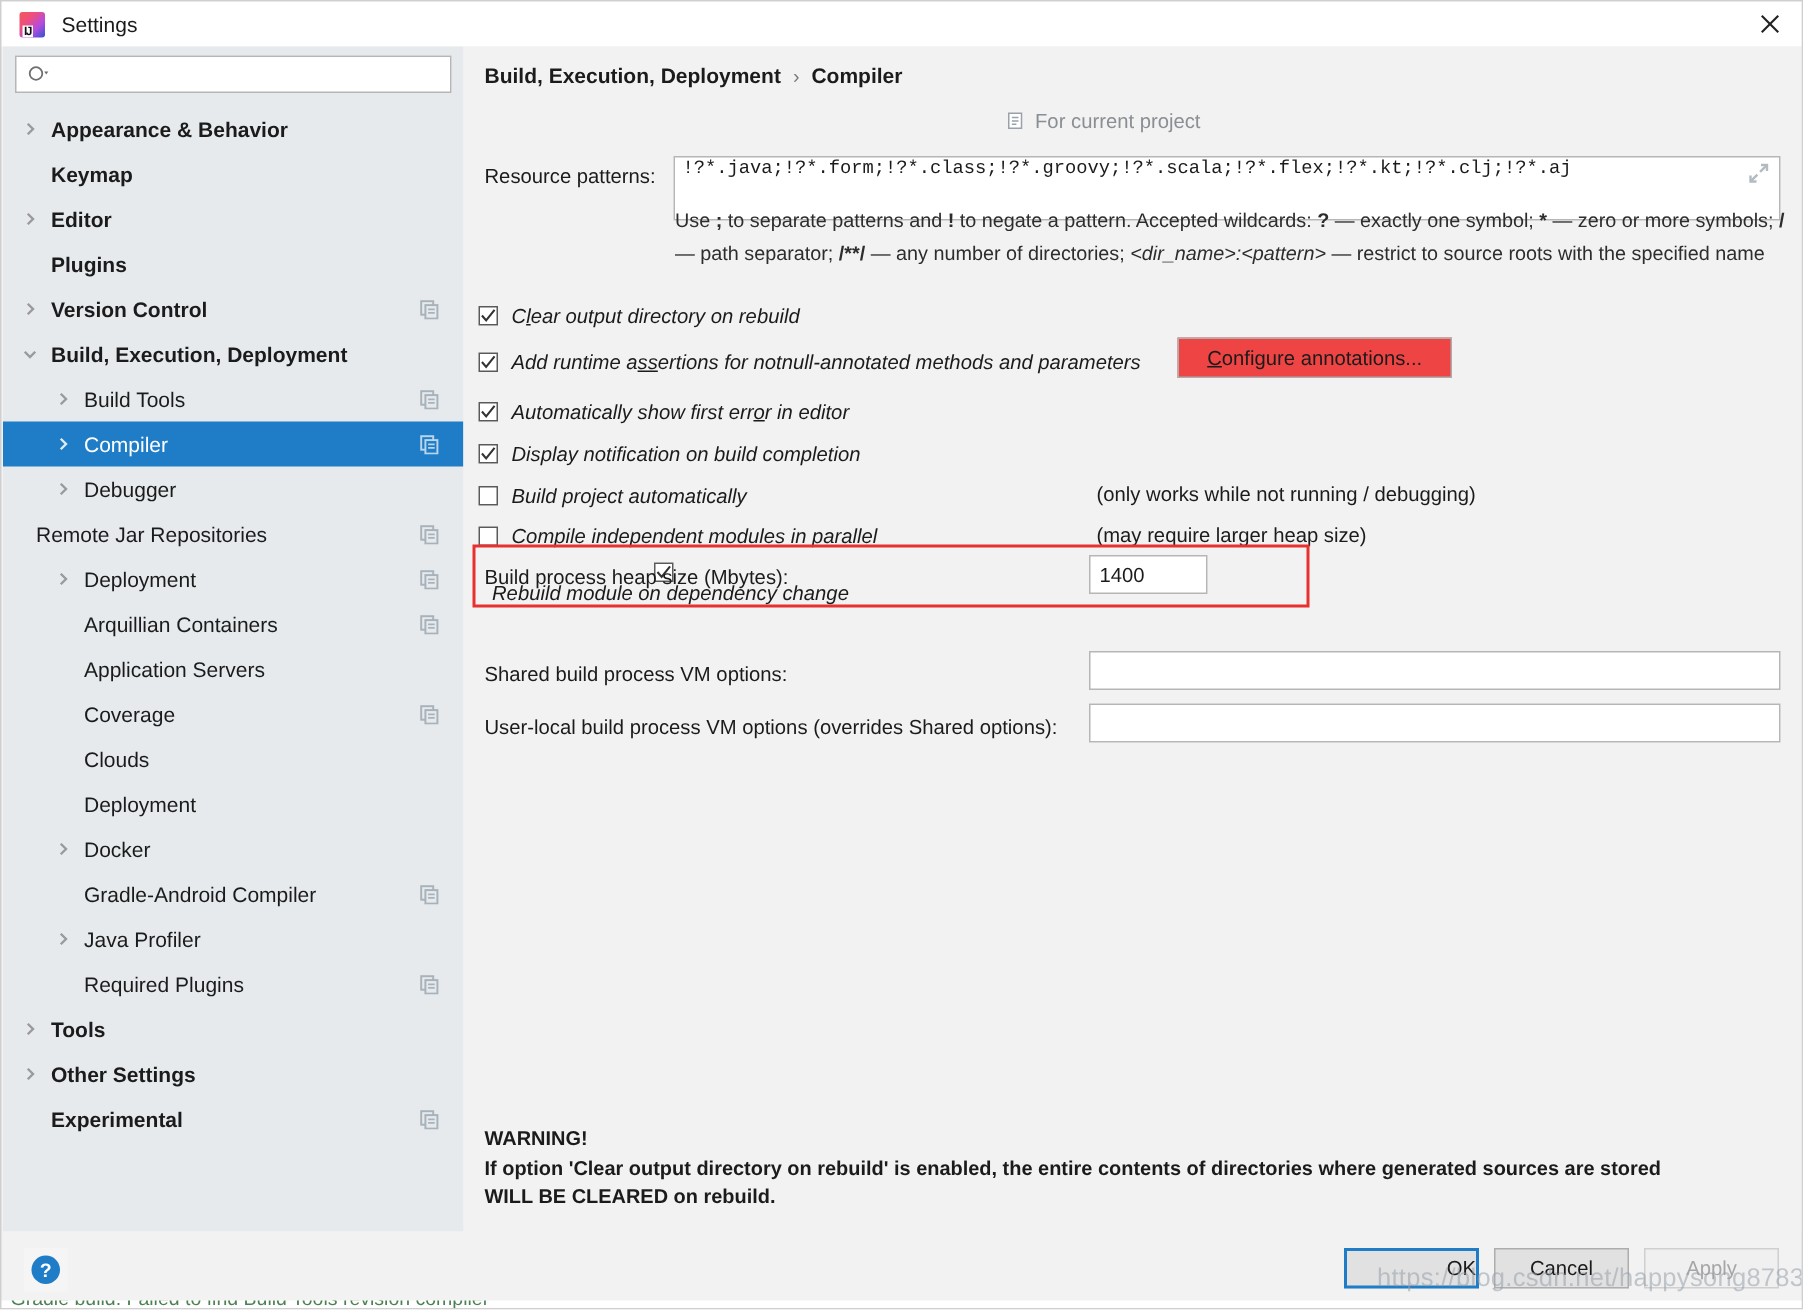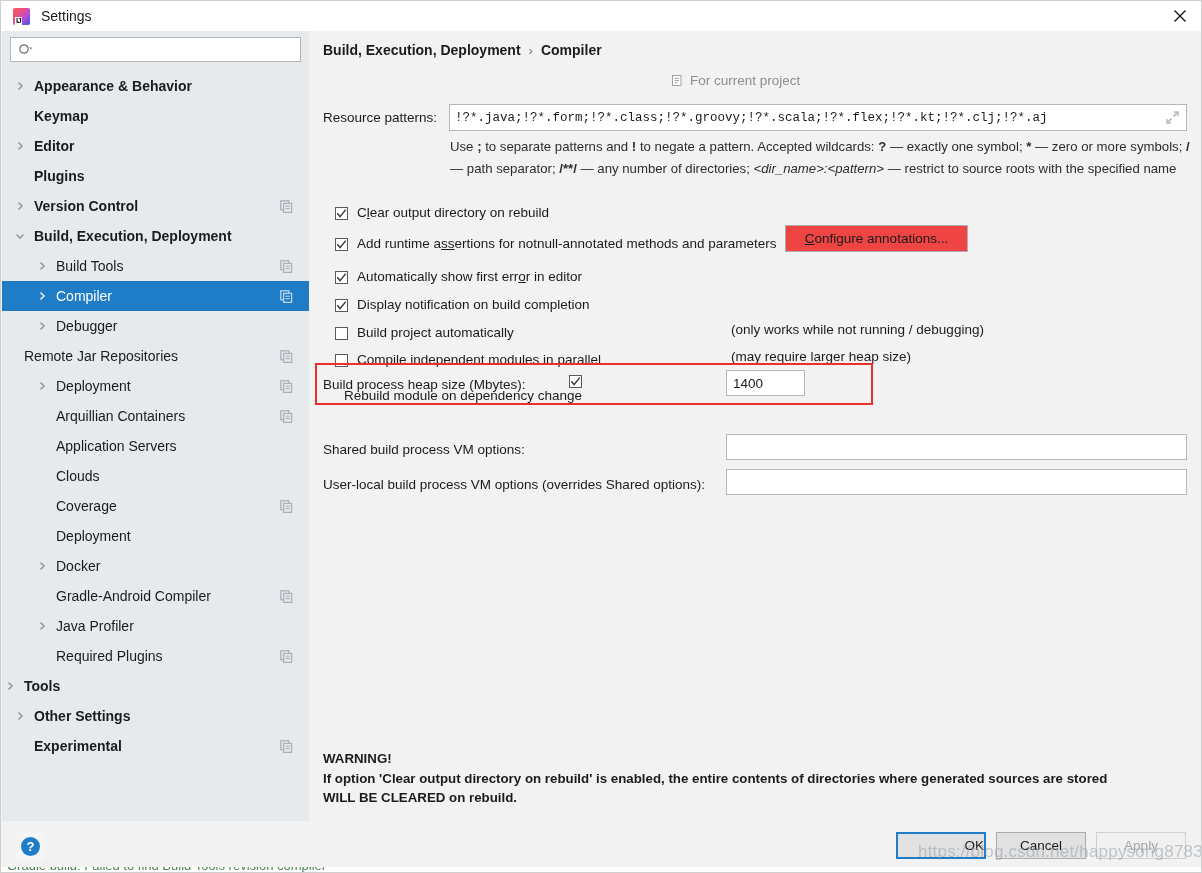--- a/index.html
+++ b/index.html
@@ -171,26 +171,26 @@
 
   .res-label {
     position: absolute;
     left: 14px; top: 79px;
     font-size: 13.5px;
     color: #1b1b1b;
   }
   .res-field {
     position: absolute;
     left: 140px; top: 73px;
-    width: 738px; height: 27px;
+    width: 738px; height: 43px;
     background: #ffffff;
     border: 1px solid #b6b6b6;
     box-sizing: border-box;
     display: flex;
-    align-items: center;
+    align-items: flex-start;
   }
   .res-value {
     font-family: "Liberation Mono", monospace;
     font-size: 12.5px;
     color: #1b1b1b;
     margin-left: 5px;
     white-space: nowrap;
     overflow: hidden;
     flex: 1;
   }
@@ -208,24 +208,25 @@
     font-size: 13.2px;
     line-height: 21.5px;
     color: #2d2d2d;
   }
   .helptext b { font-weight: bold; }
   .helptext i { font-style: italic; }
 
   
   .cb-row {
     position: absolute;
-    left: 26px;
+    left: 10px;
     display: flex;
-    align-items: flex-end;
+    align-items: center;
     height: 20px;
+    font-style: italic;
   }
   .cbox {
     width: 13px; height: 13px;
     border: 1px solid #5a5a5a;
     background: #ffffff;
     box-sizing: border-box;
     flex: none;
     position: relative;
     display: flex; align-items: center; justify-content: center;
   }
@@ -539,36 +540,36 @@
               <line x1="5.4" y1="8.6" x2="9.8" y2="8.6" stroke="#a8b2bb" stroke-width="1.1"></line>
             </svg>
           </span>
         </div>
         <div class="tree-row" style="padding-left: 32px;">
           <span class="chevron empty"></span>
           <span class="tree-label" style="margin-left: 6px;">Application Servers</span>
         </div>
         <div class="tree-row" style="padding-left: 32px;">
           <span class="chevron empty"></span>
+          <span class="tree-label" style="margin-left: 6px;">Coverage</span>
+          <span class="copy-badge">
+            <svg width="13" height="13" viewBox="0 0 13 13">
+              <rect x="0.8" y="0.8" width="8" height="9" fill="none" stroke="#a8b2bb" stroke-width="1.3"></rect>
+              <rect x="3.6" y="3.4" width="8" height="9" fill="#e6eaed" stroke="#a8b2bb" stroke-width="1.3"></rect>
+              <line x1="5.4" y1="6.2" x2="9.8" y2="6.2" stroke="#a8b2bb" stroke-width="1.1"></line>
+              <line x1="5.4" y1="8.6" x2="9.8" y2="8.6" stroke="#a8b2bb" stroke-width="1.1"></line>
+            </svg>
+          </span>
+        </div>
+        <div class="tree-row" style="padding-left: 32px;">
+          <span class="chevron empty"></span>
           <span class="tree-label" style="margin-left: 6px;">Clouds</span>
         </div>
         <div class="tree-row" style="padding-left: 32px;">
           <span class="chevron empty"></span>
-          <span class="tree-label" style="margin-left: 6px;">Coverage</span>
-          <span class="copy-badge">
-            <svg width="13" height="13" viewBox="0 0 13 13">
-              <rect x="0.8" y="0.8" width="8" height="9" fill="none" stroke="#a8b2bb" stroke-width="1.3"></rect>
-              <rect x="3.6" y="3.4" width="8" height="9" fill="#e6eaed" stroke="#a8b2bb" stroke-width="1.3"></rect>
-              <line x1="5.4" y1="6.2" x2="9.8" y2="6.2" stroke="#a8b2bb" stroke-width="1.1"></line>
-              <line x1="5.4" y1="8.6" x2="9.8" y2="8.6" stroke="#a8b2bb" stroke-width="1.1"></line>
-            </svg>
-          </span>
-        </div>
-        <div class="tree-row" style="padding-left: 32px;">
-          <span class="chevron empty"></span>
           <span class="tree-label" style="margin-left: 6px;">Deployment</span>
         </div>
         <div class="tree-row" style="padding-left: 32px;">
           <span class="chevron">
             <svg width="10" height="10" viewBox="0 0 10 10">
               <polyline points="3.5,1.5 7,5 3.5,8.5" fill="none" stroke="#9a9a9a" stroke-width="1.6"></polyline>
             </svg>
           </span>
           <span class="tree-label" style="margin-left: 6px;">Docker</span>
         </div>
@@ -597,21 +598,21 @@
           <span class="tree-label" style="margin-left: 6px;">Required Plugins</span>
           <span class="copy-badge">
             <svg width="13" height="13" viewBox="0 0 13 13">
               <rect x="0.8" y="0.8" width="8" height="9" fill="none" stroke="#a8b2bb" stroke-width="1.3"></rect>
               <rect x="3.6" y="3.4" width="8" height="9" fill="#e6eaed" stroke="#a8b2bb" stroke-width="1.3"></rect>
               <line x1="5.4" y1="6.2" x2="9.8" y2="6.2" stroke="#a8b2bb" stroke-width="1.1"></line>
               <line x1="5.4" y1="8.6" x2="9.8" y2="8.6" stroke="#a8b2bb" stroke-width="1.1"></line>
             </svg>
           </span>
         </div>
-        <div class="tree-row" style="">
+        <div class="tree-row" style="padding-left: 10px;">
           <span class="chevron">
             <svg width="10" height="10" viewBox="0 0 10 10">
               <polyline points="3.5,1.5 7,5 3.5,8.5" fill="none" stroke="#9a9a9a" stroke-width="1.6"></polyline>
             </svg>
           </span>
           <span class="tree-label bold" style="margin-left: 6px;">Tools</span>
         </div>
         <div class="tree-row" style="padding-left: 10px;">
           <span class="chevron">
             <svg width="10" height="10" viewBox="0 0 10 10">

